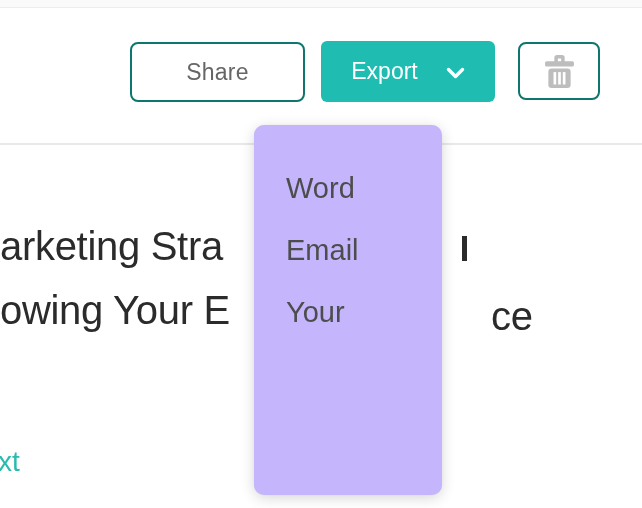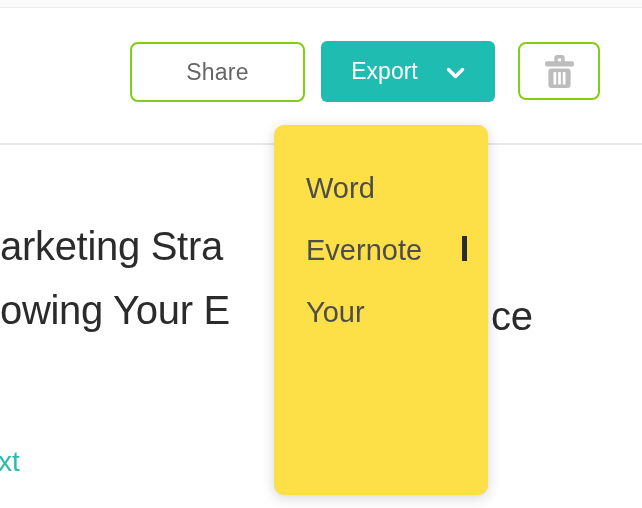--- a/index.html
+++ b/index.html
@@ -20,21 +20,21 @@
   
   .divider {
     position: absolute; left: 0; top: 143px; width: 642px; height: 2px;
     background: #e9e9e9; z-index: 1;
   }
 
   
   .btn {
     position: absolute; box-sizing: border-box;
     display: flex; align-items: center; justify-content: center;
-    background: #ffffff; border: 2px solid #84cc16; border-radius: 8px;
+    background: #ffffff; border: 2px solid #0f766e; border-radius: 8px;
     font-size: 23px; color: #666666; cursor: pointer; z-index: 5;
   }
   .btn-share { left: 130px; top: 42px; width: 175px; height: 60px; letter-spacing: 0.2px; }
   .btn-export {
     left: 321px; top: 41px; width: 174px; height: 61px;
     background: #1fbdb1; border: none; border-radius: 6px;
     color: #ffffff; gap: 28px;
   }
   .btn-export .chev { display: inline-flex; margin-top: 3px; }
   .btn-trash { left: 518px; top: 42px; width: 82px; height: 58px; }
@@ -48,22 +48,22 @@
   .hl1 { left: 0; top: 214px; }
   .hl2 { left: 0; top: 278px; }
   .hl2-right { left: 467px; top: 284px; z-index: 2; margin-left: 24px; }
   .letter-stem {
     position: absolute; left: 462px; top: 236px; width: 5px; height: 25px;
     background: #2b2b2b; z-index: 20;
   }
 
   
   .dropdown {
-    position: absolute; left: 274px; top: 125px; width: 214px; height: 370px;
-    background: #fde047; border-radius: 10px; z-index: 10;
+    position: absolute; left: 254px; top: 125px; width: 188px; height: 370px;
+    background: #c4b5fd; border-radius: 10px; z-index: 10;
     box-shadow: 0 3px 14px rgba(0,0,0,0.16), 0 0 1px rgba(0,0,0,0.08);
     padding-top: 32px; box-sizing: border-box;
   }
   .menu-item {
     height: 62px; line-height: 62px; padding-left: 32px;
     font-size: 29px; color: #4d4d4d; cursor: pointer;
     white-space: nowrap;
   }
 
   
@@ -106,17 +106,17 @@
       <rect x="3.2" y="13.2" width="21.6" height="18.8" rx="3.2" fill="#bdbdbd"></rect>
       <rect x="8.2" y="16.6" width="2.6" height="12" fill="#ffffff"></rect>
       <rect x="12.7" y="16.6" width="2.6" height="12" fill="#ffffff"></rect>
       <rect x="17.2" y="16.6" width="2.6" height="12" fill="#ffffff"></rect>
     </svg>
   </span>
 </button>
 
 <div class="dropdown">
   <div class="menu-item">Word</div>
-  <div class="menu-item">Evernote</div>
+  <div class="menu-item">Email</div>
   <div class="menu-item">Your</div>
 </div>
 
 <div class="cropped-link">xt</div>
 
 </body></html>

